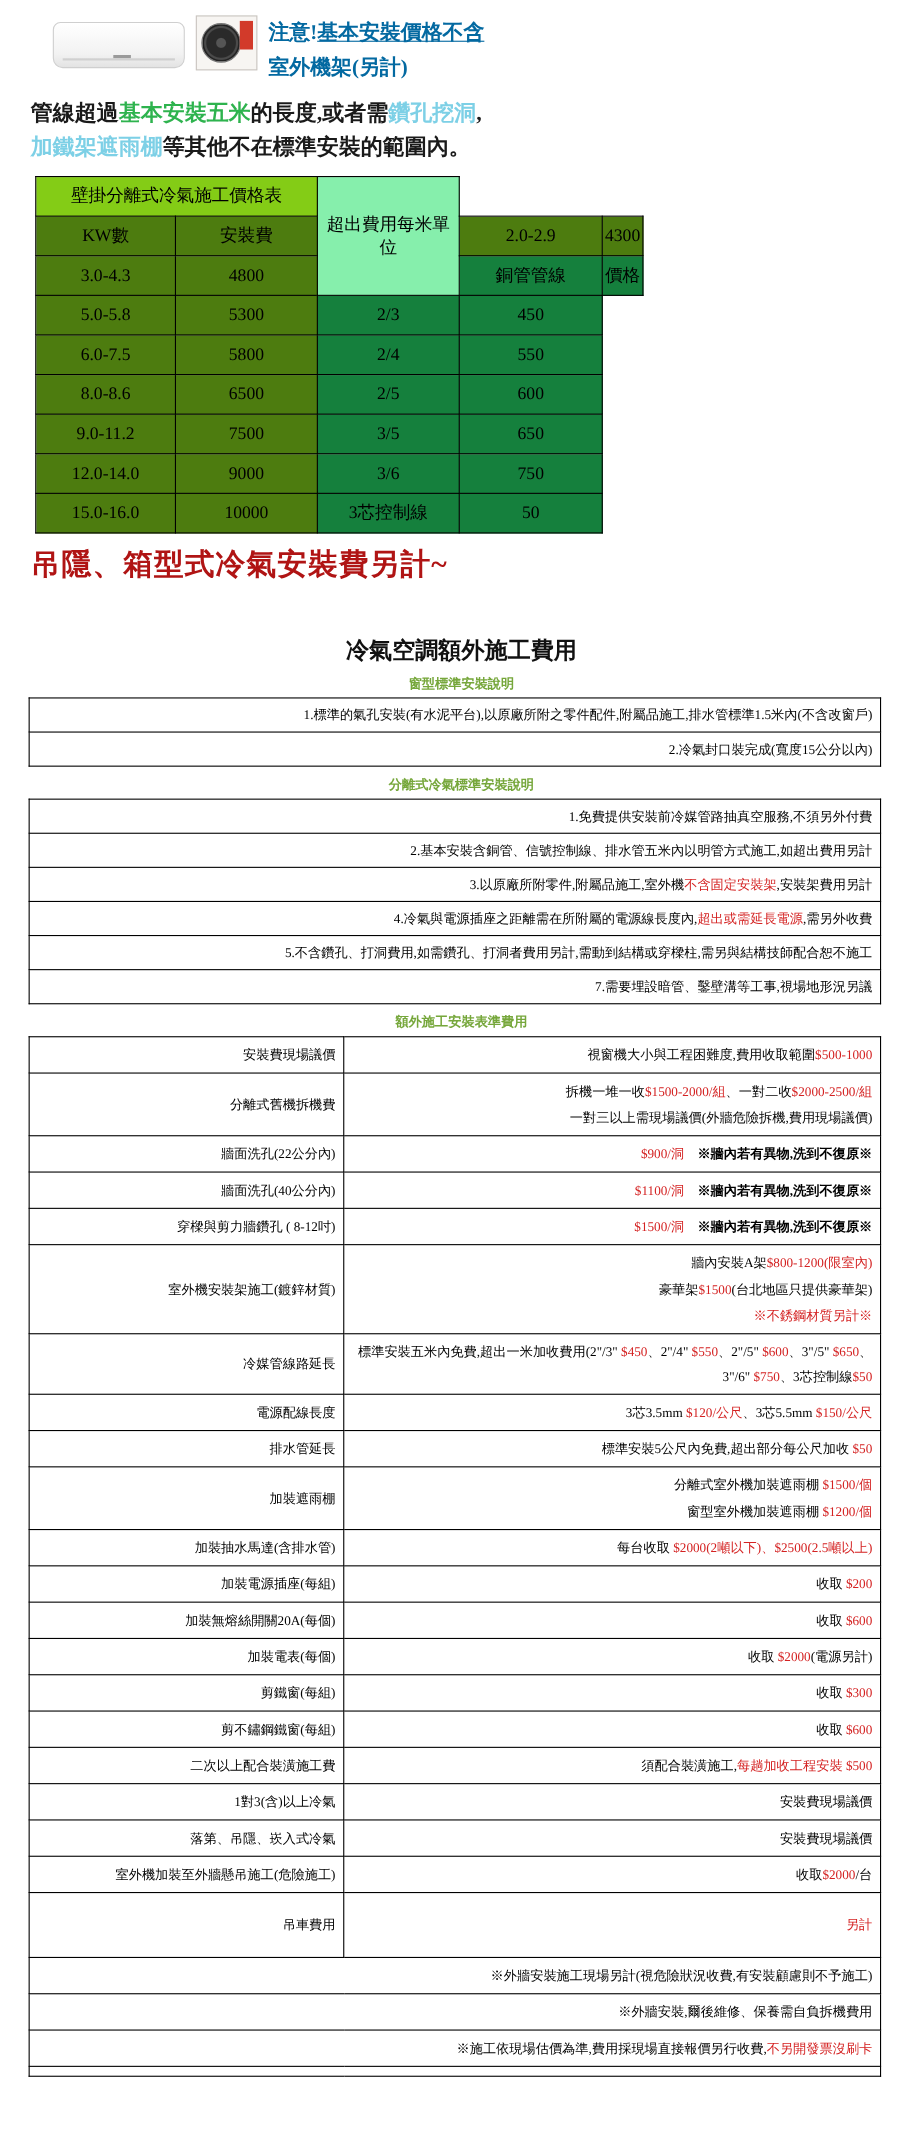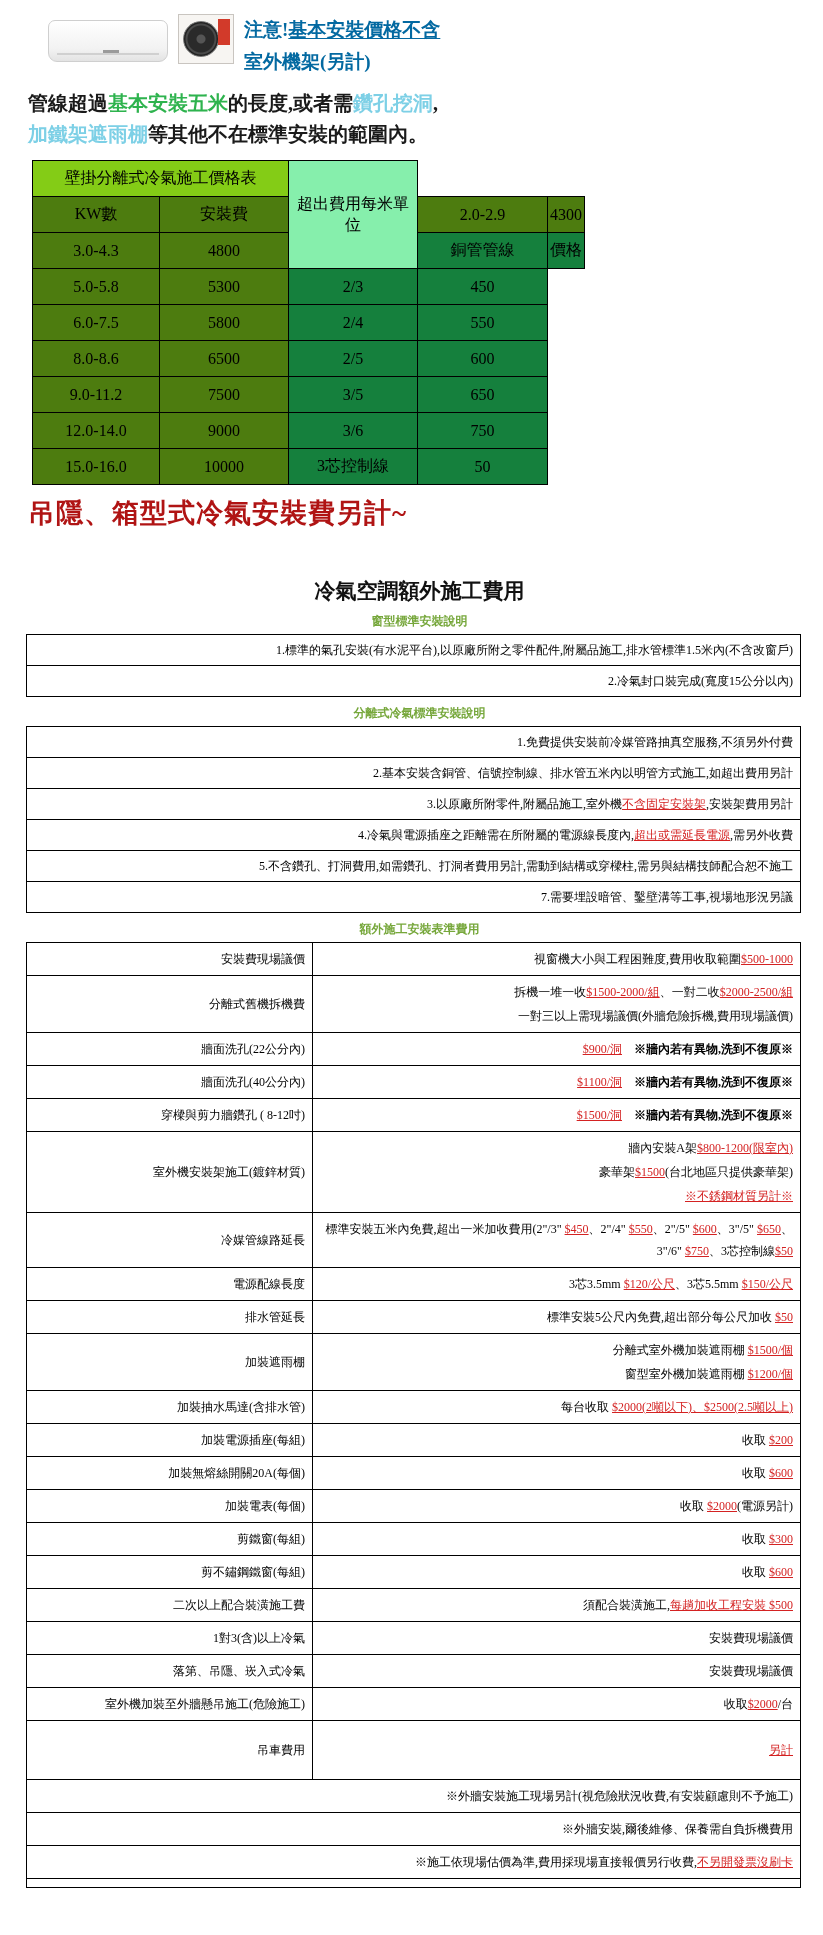--- a/index.html
+++ b/index.html
@@ -33,21 +33,21 @@
   .outdoor-tag{
     position:absolute;right:3px;top:4px;width:12px;height:26px;background:#d23a2a;
     color:#fff;font-size:8px;line-height:9px;text-align:center;overflow:hidden;
   }
   .notice-text{margin-top:8px;font-weight:bold;font-size:19px;line-height:32px;color:#0369a1;}
   .notice-text .u{text-decoration:underline;text-underline-offset:2px;}
 
   .intro{margin:10px 0 0 2px;font-weight:bold;font-size:20px;line-height:31px;color:#1a1a1a;}
   .seg-g{color:#2eb34e;}
   .seg-b{color:#7dd0e6;}
-  .seg-r{color:#d42222;text-decoration:underline;}
+  .seg-r{color:#d42222;}
   .seg-bd{font-weight:bold;}
 
   
   table.price{border-collapse:collapse;margin:10px 0 0 6px;table-layout:fixed;}
   table.price td,table.price th{
     border:1px solid #000;text-align:center;vertical-align:middle;
     height:35px;font-size:16px;font-weight:normal;padding:0 2px;
   }
   .bg-green-dark{background:#84cc16;margin-top:20px;}
   .bg-green{background:#4d7c0f;}

